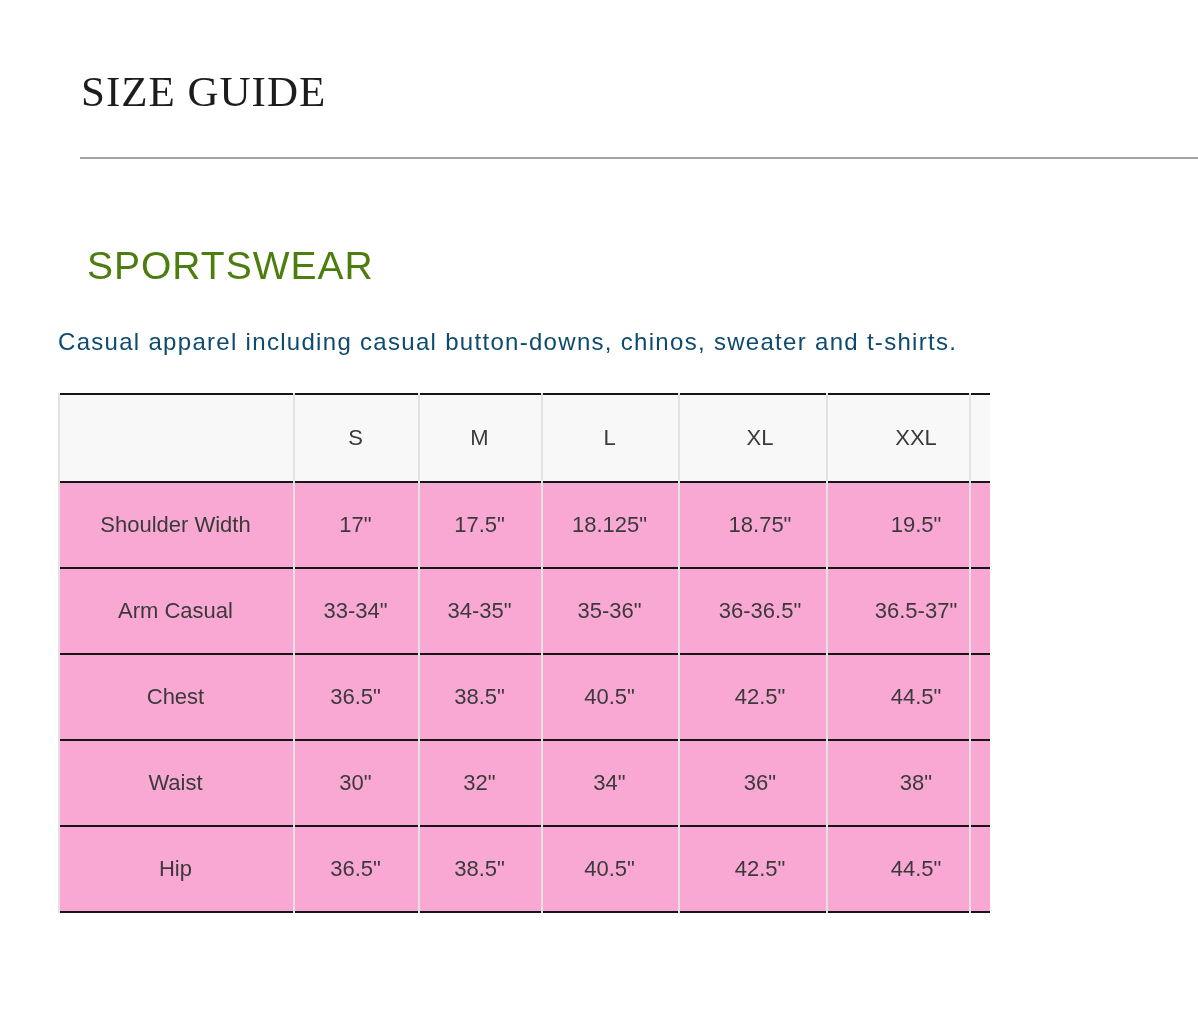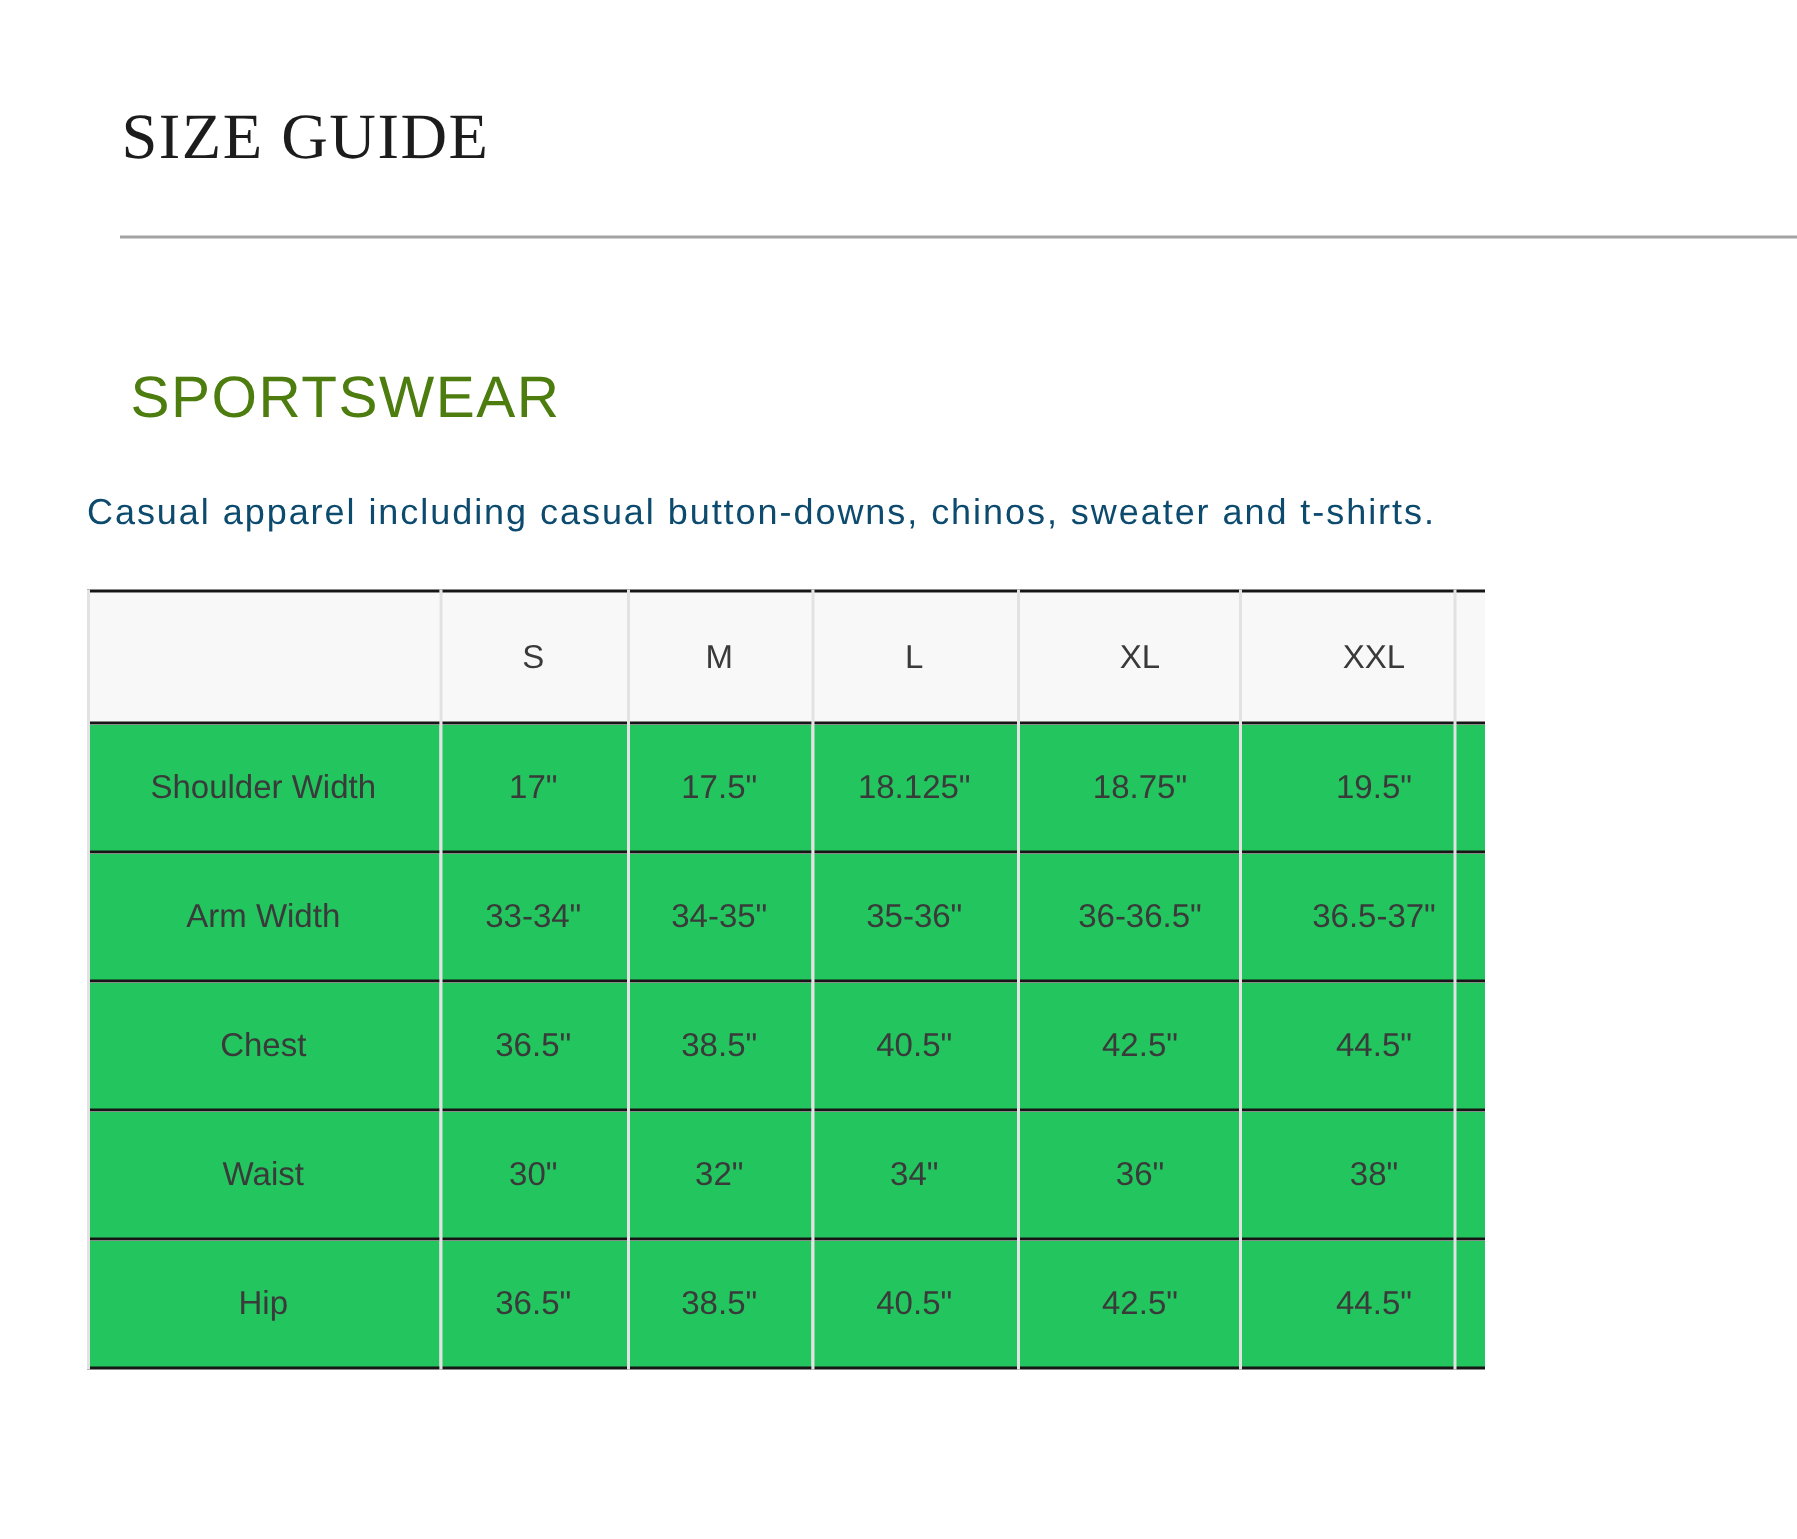--- a/index.html
+++ b/index.html
@@ -81,21 +81,21 @@
     font-weight: 400;
     border-bottom: 2px solid #161616;
     overflow: hidden;
   }
   .size-table thead th {
     border-top: 2px solid #161616;
     background: #f8f8f8;
     height: 86px;
   }
   .size-table tbody td {
-    background: #22c55e;
+    background: #f9a8d4;
     height: 84px;
   }
   .vline {
     position: absolute;
     top: 0;
     bottom: 0;
     width: 2px;
     background: #e2e2e2;
   }
 </style>
@@ -129,21 +129,21 @@
         <tbody>
             <tr>
               <td>Shoulder Width</td>
               <td>17"</td>
               <td>17.5"</td>
               <td>18.125"</td>
               <td>18.75"</td>
               <td>19.5"</td>
             </tr>
             <tr>
-              <td>Arm Width</td>
+              <td>Arm Casual</td>
               <td>33-34"</td>
               <td>34-35"</td>
               <td>35-36"</td>
               <td>36-36.5"</td>
               <td>36.5-37"</td>
             </tr>
             <tr>
               <td>Chest</td>
               <td>36.5"</td>
               <td>38.5"</td>

